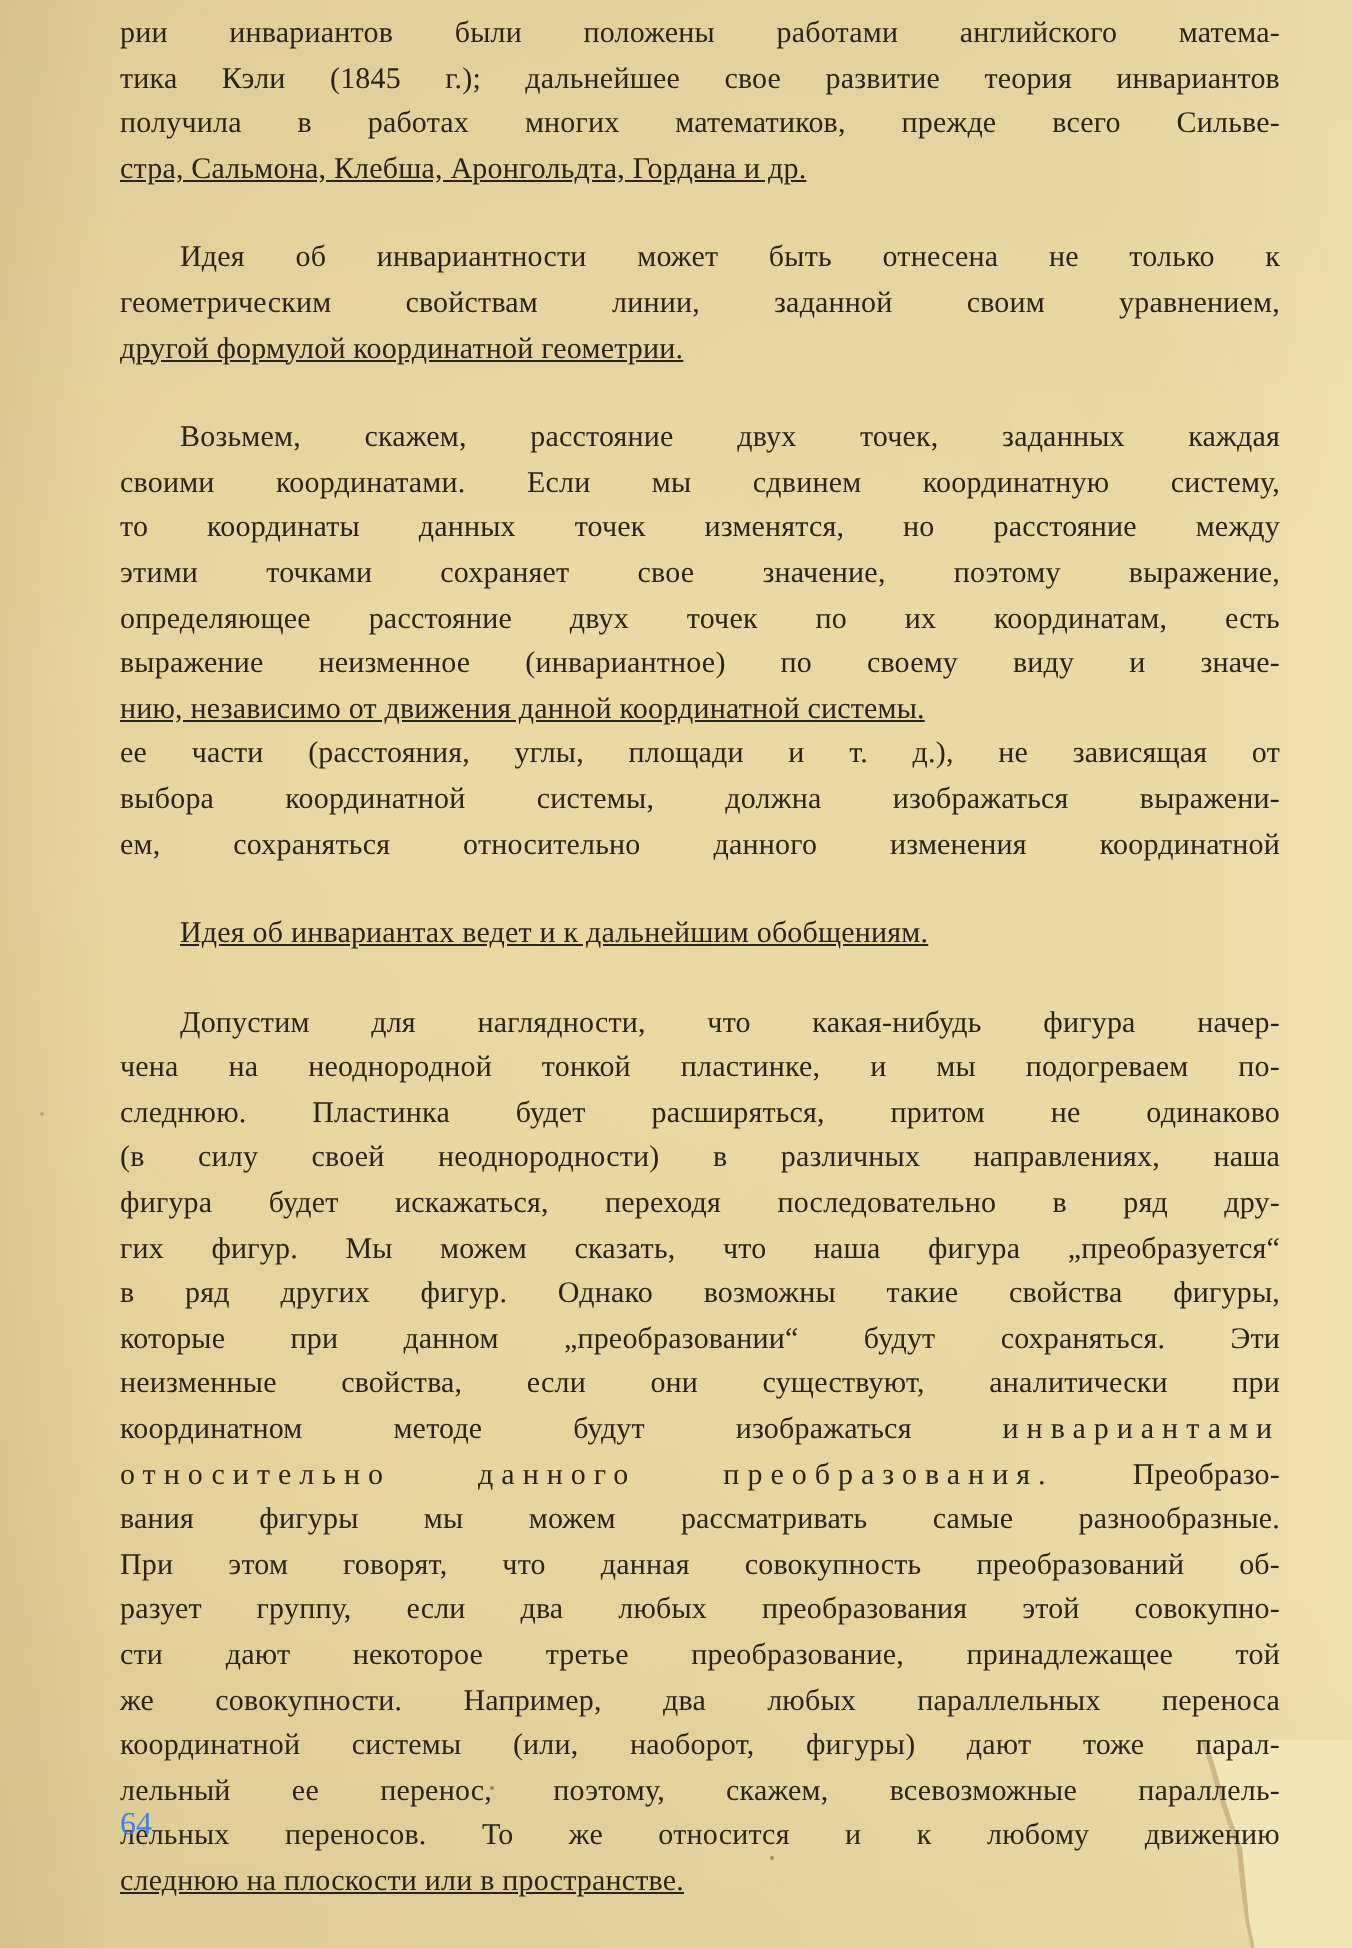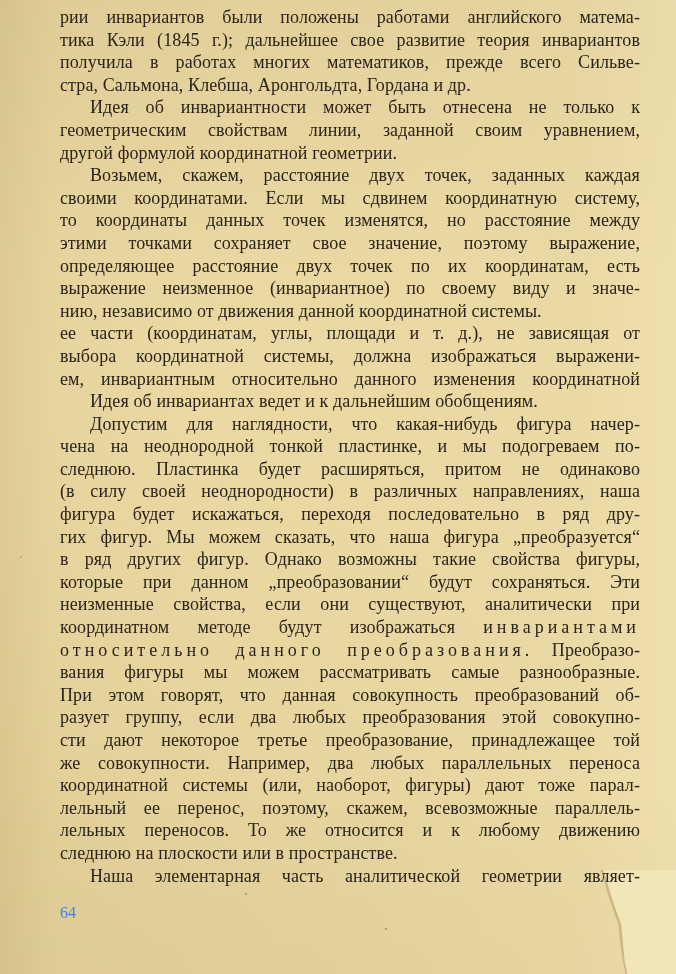--- a/index.html
+++ b/index.html
@@ -43,31 +43,33 @@
     .page {
       position: absolute;
       left: 60px;
       top: 6px;
       width: 580px;
     }
     .line {
       display: block;
       height: 22.6px;
       line-height: 22.6px;
-      font-size: 18px;
+      font-size: 15px;
       white-space: nowrap;
       text-align: justify;
       text-align-last: justify;
       letter-spacing: 0.1px;
     }
     .line.indent {
       padding-left: 30px;
+      margin-top: 22px;
     }
     .line.last {
       text-align-last: left;
+      text-decoration: underline;
     }
     .spaced {
       letter-spacing: 4px;
     }
     .page-number {
       position: absolute;
       left: 60px;
       top: 904px;
       font-size: 16px;
       font-family: "Liberation Serif", serif;
@@ -101,23 +103,23 @@
     <div class="line indent"><span>Идея об инвариантности может быть отнесена не только к</span></div>
     <div class="line"><span>геометрическим свойствам линии, заданной своим уравнением,</span></div>
     <div class="line last"><span>другой формулой координатной геометрии.</span></div>
     <div class="line indent"><span>Возьмем, скажем, расстояние двух точек, заданных каждая</span></div>
     <div class="line"><span>своими координатами. Если мы сдвинем координатную систему,</span></div>
     <div class="line"><span>то координаты данных точек изменятся, но расстояние между</span></div>
     <div class="line"><span>этими точками сохраняет свое значение, поэтому выражение,</span></div>
     <div class="line"><span>определяющее расстояние двух точек по их координатам, есть</span></div>
     <div class="line"><span>выражение неизменное (инвариантное) по своему виду и значе-</span></div>
     <div class="line last"><span>нию, независимо от движения данной координатной системы.</span></div>
-    <div class="line"><span>ее части (координатам, углы, площади и т. д.), не зависящая от</span></div>
+    <div class="line"><span>ее части (расстояния, углы, площади и т. д.), не зависящая от</span></div>
     <div class="line"><span>выбора координатной системы, должна изображаться выражени-</span></div>
-    <div class="line"><span>ем, инвариантным относительно данного изменения координатной</span></div>
+    <div class="line"><span>ем, сохраняться относительно данного изменения координатной</span></div>
     <div class="line indent last"><span>Идея об инвариантах ведет и к дальнейшим обобщениям.</span></div>
     <div class="line indent"><span>Допустим для наглядности, что какая-нибудь фигура начер-</span></div>
     <div class="line"><span>чена на неоднородной тонкой пластинке, и мы подогреваем по-</span></div>
     <div class="line"><span>следнюю. Пластинка будет расширяться, притом не одинаково</span></div>
     <div class="line"><span>(в силу своей неоднородности) в различных направлениях, наша</span></div>
     <div class="line"><span>фигура будет искажаться, переходя последовательно в ряд дру-</span></div>
     <div class="line"><span>гих фигур. Мы можем сказать, что наша фигура „преобразуется“</span></div>
     <div class="line"><span>в ряд других фигур. Однако возможны такие свойства фигуры,</span></div>
     <div class="line"><span>которые при данном „преобразовании“ будут сохраняться. Эти</span></div>
     <div class="line"><span>неизменные свойства, если они существуют, аналитически при</span></div>

